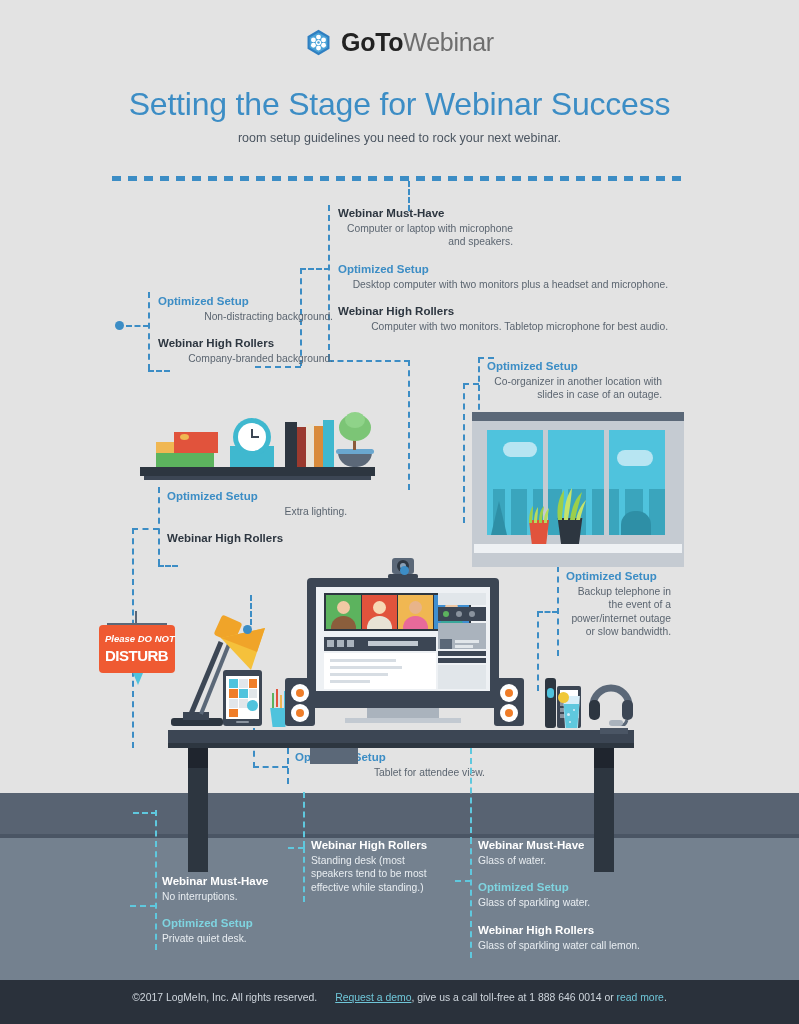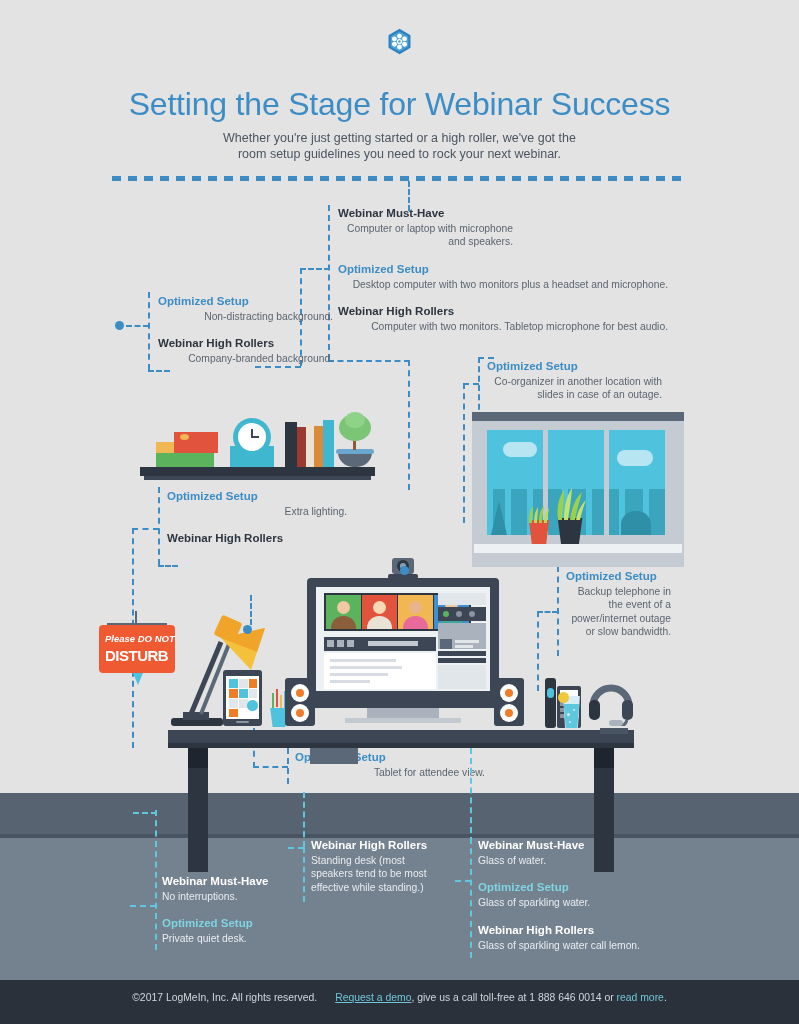--- a/index.html
+++ b/index.html
@@ -148,25 +148,27 @@
         <circle cx="16" cy="9.6" r="2.9"></circle>
         <circle cx="22" cy="12.9" r="2.9"></circle>
         <circle cx="22" cy="19.3" r="2.9"></circle>
         <circle cx="16" cy="22.6" r="2.9"></circle>
         <circle cx="10" cy="19.3" r="2.9"></circle>
         <circle cx="10" cy="12.9" r="2.9"></circle>
         <circle cx="16" cy="16" r="3.1"></circle>
       </g>
       <circle cx="16" cy="16" r="1.5" fill="#4aa3d8"></circle>
     </svg>
+    <div id="logo-text">
+      <span class="go">GoTo</span><span class="web">Webinar</span>
+    </div>
   </div>
 
   <h1 id="page-title">Setting the Stage for Webinar Success</h1>
   <div id="subtitle">
-    <div>Whether you're just getting started or a high roller, we've got the</div>
     <div>room setup guidelines you need to rock your next webinar.</div>
   </div>
   <div id="divider"></div>
 
   <div class="dash-v" style="left:408px; top:181px; height:30px;"></div>
   <div class="dash-v" style="left:328px; top:205px; height:155px;"></div>
   <div class="dash-h" style="left:328px; top:360px; width:82px;"></div>
   <div class="dash-v" style="left:408px; top:360px; height:130px;"></div>
   <div class="dash-h" style="left:300px; top:268px; width:30px;"></div>
   <div class="dash-v" style="left:300px; top:268px; height:98px;"></div>

